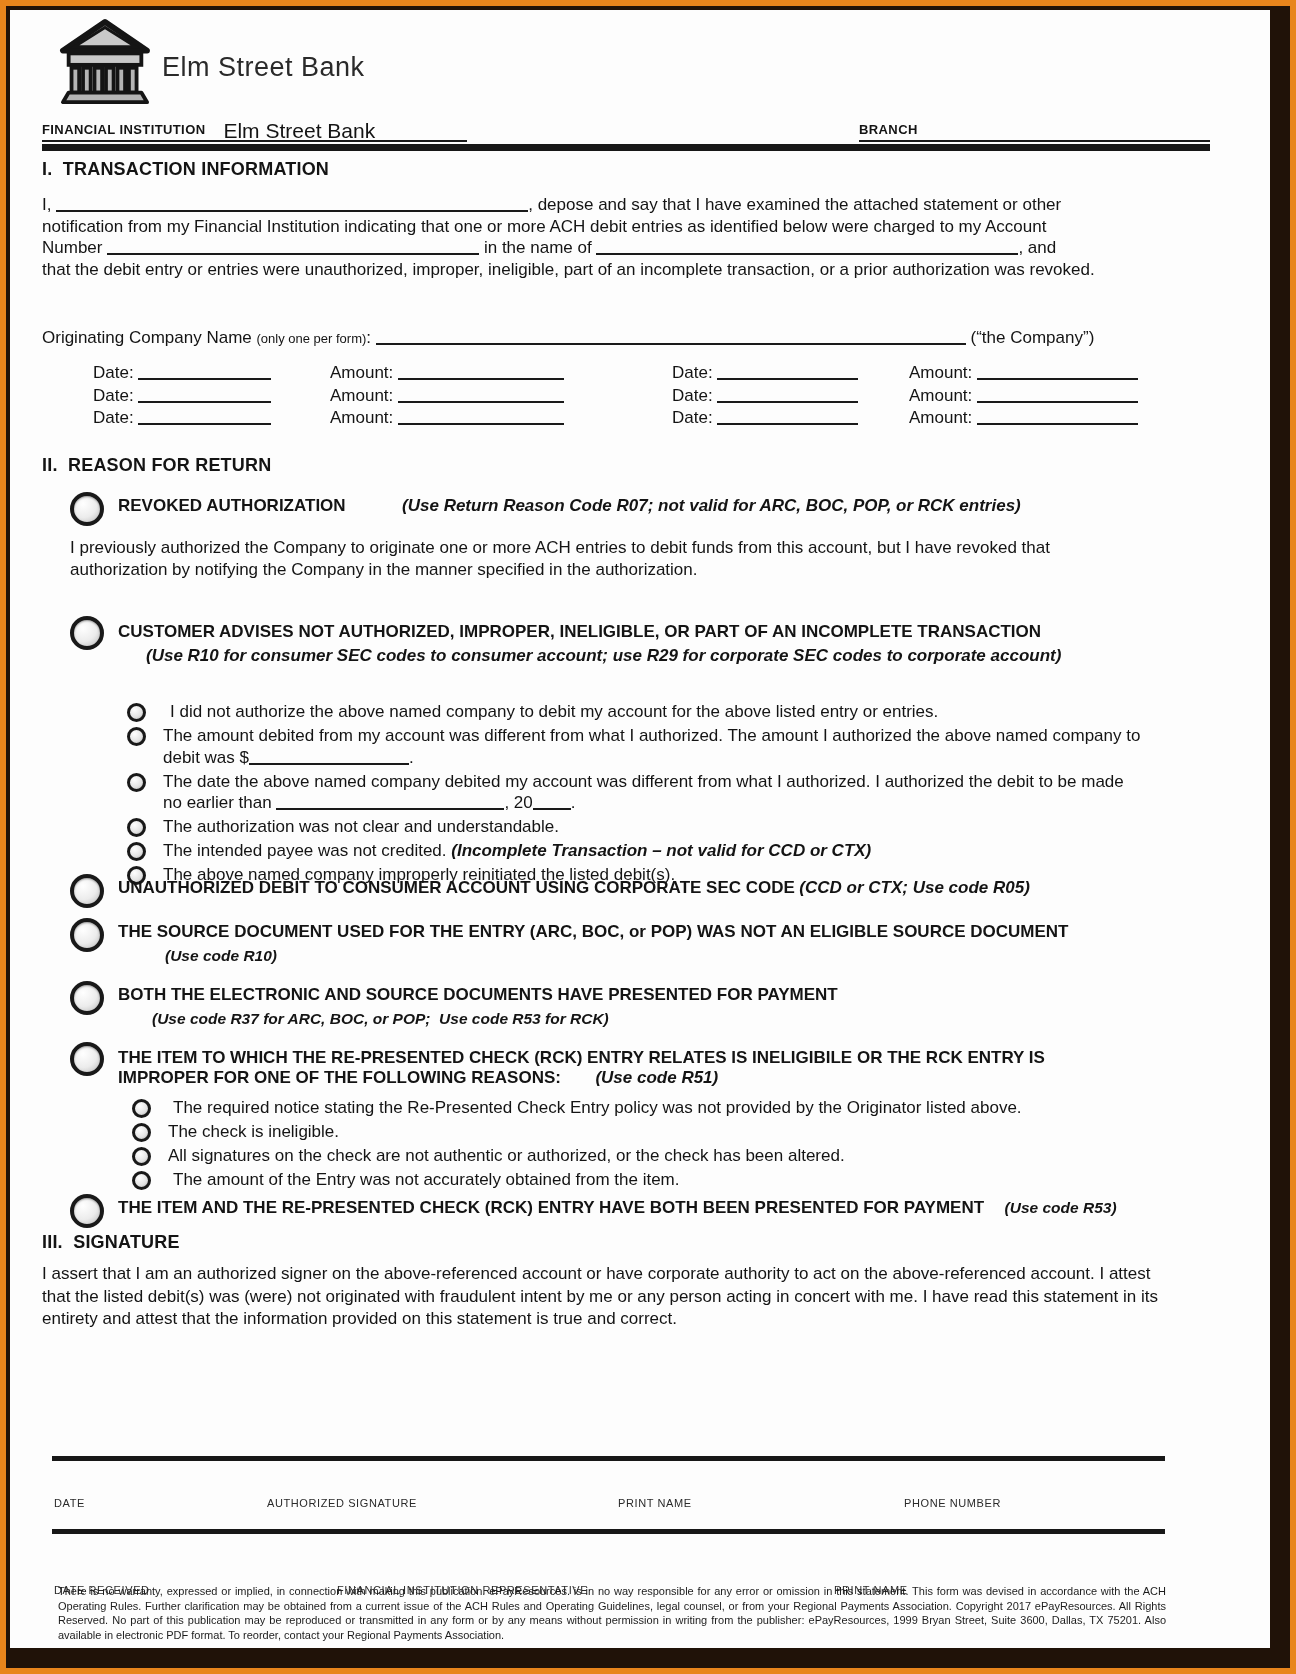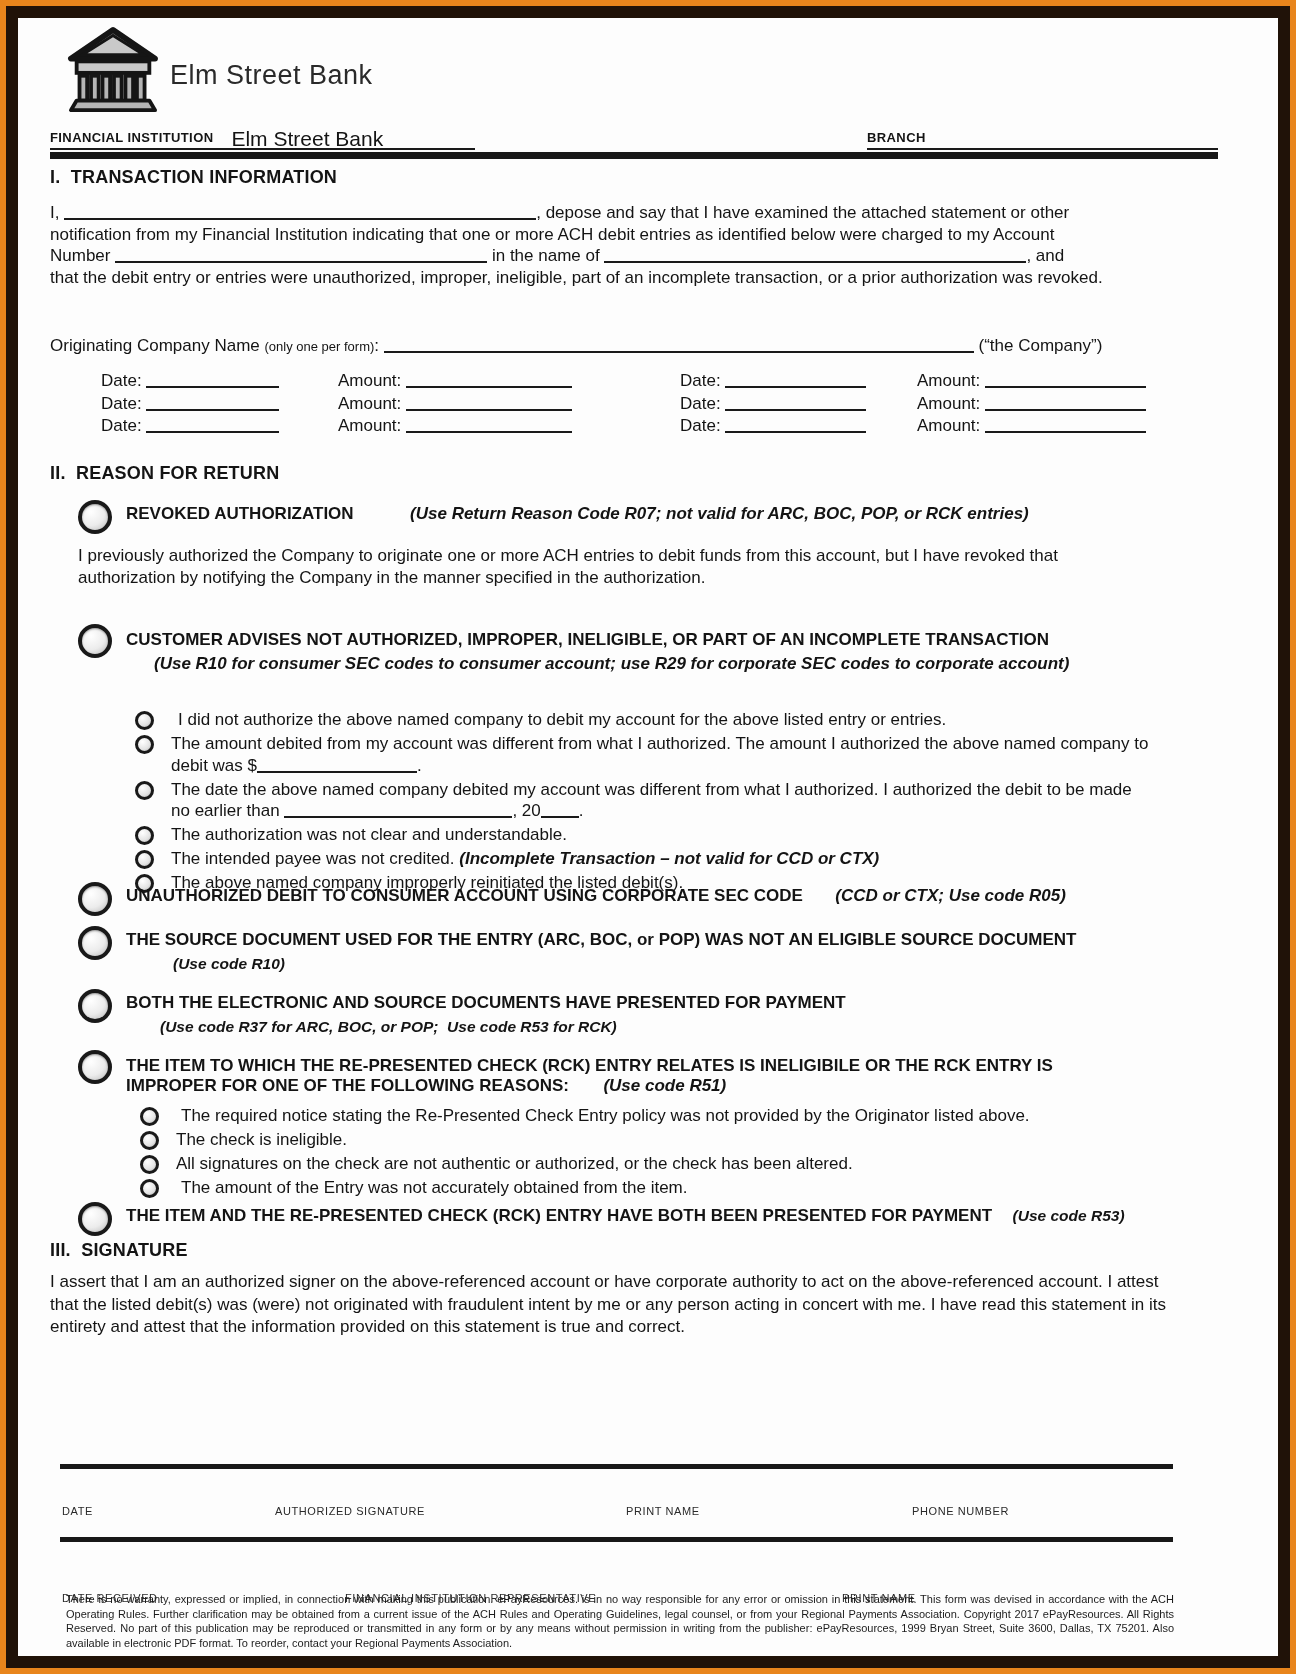--- a/index.html
+++ b/index.html
@@ -1,18 +1,18 @@
 <!DOCTYPE html>
 <html><head>
 <meta charset="utf-8">
 <style>
   * { margin:0; padding:0; box-sizing:border-box; }
   body { width:1296px; height:1674px; font-family:"Liberation Sans", sans-serif; color:#141414; background:#fff; }
   .frame-outer { width:1296px; height:1674px; background:#e8851c; padding:6px; }
-  .frame-inner { width:100%; height:100%; background:#201208; padding:12px; }
+  .frame-inner { width:100%; height:100%; background:#201208; padding:4px; }
   .content { position:relative; width:1260px; height:1638px; background:#fdfdfd; overflow:hidden; }
 
   .abs { position:absolute; }
 
   
   .bank-name { font-size:27px; color:#2a2a2a; letter-spacing:0.5px; }
   .title-block { text-align:center; }
   .main-title { font-size:30px; font-weight:bold; letter-spacing:0.2px; }
   .sub-title { font-size:21px; font-weight:bold; margin-top:3px; }
 
@@ -173,21 +173,21 @@
     <div class="sub-item">
       <div class="radio-sm"></div>
       <div class="txt">The above named company improperly reinitiated the listed debit(s).</div>
     </div>
   </div>
 
   <div class="abs opt" style="left:60px; top:868px;">
     <div class="radio-lg" style="margin-top:-4px;"></div>
     <div class="opt-text">
       <span class="opt-label">UNAUTHORIZED DEBIT TO CONSUMER ACCOUNT USING CORPORATE SEC CODE</span>
-      <span class="opt-note" style="margin-left:28px;">(CCD or CTX; Use code R05)</span>
+      <span class="opt-note" style="">(CCD or CTX; Use code R05)</span>
     </div>
   </div>
 
   <div class="abs opt" style="left:60px; top:912px;">
     <div class="radio-lg" style="margin-top:-4px;"></div>
     <div class="opt-text">
       <div class="opt-label">THE SOURCE DOCUMENT USED FOR THE ENTRY (ARC, BOC, or POP) WAS NOT AN ELIGIBLE SOURCE DOCUMENT</div>
       <div class="opt-note-sm" style="margin-left:47px; margin-top:5px;">(Use code R10)</div>
     </div>
   </div>

